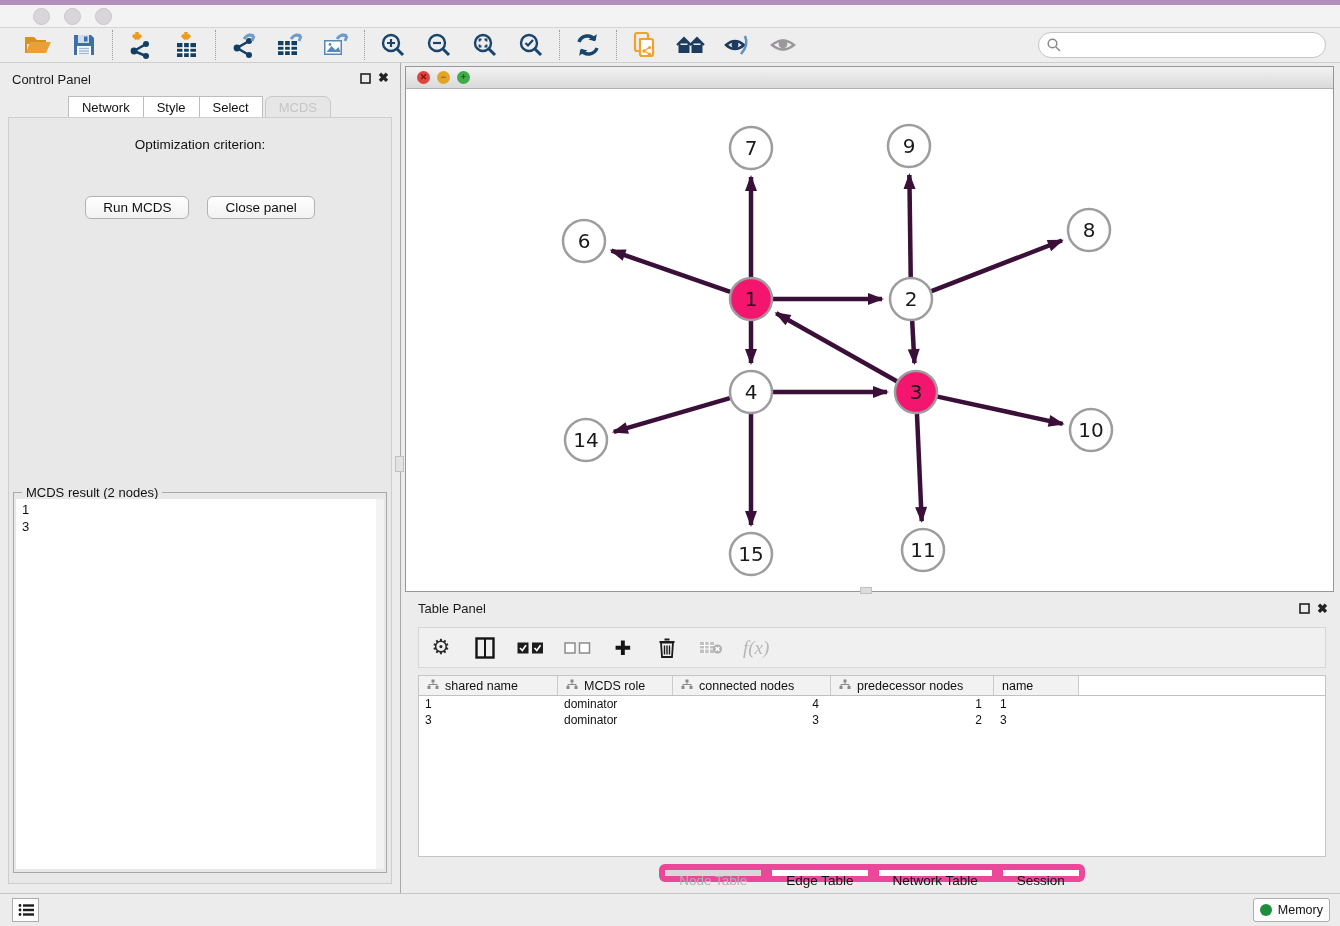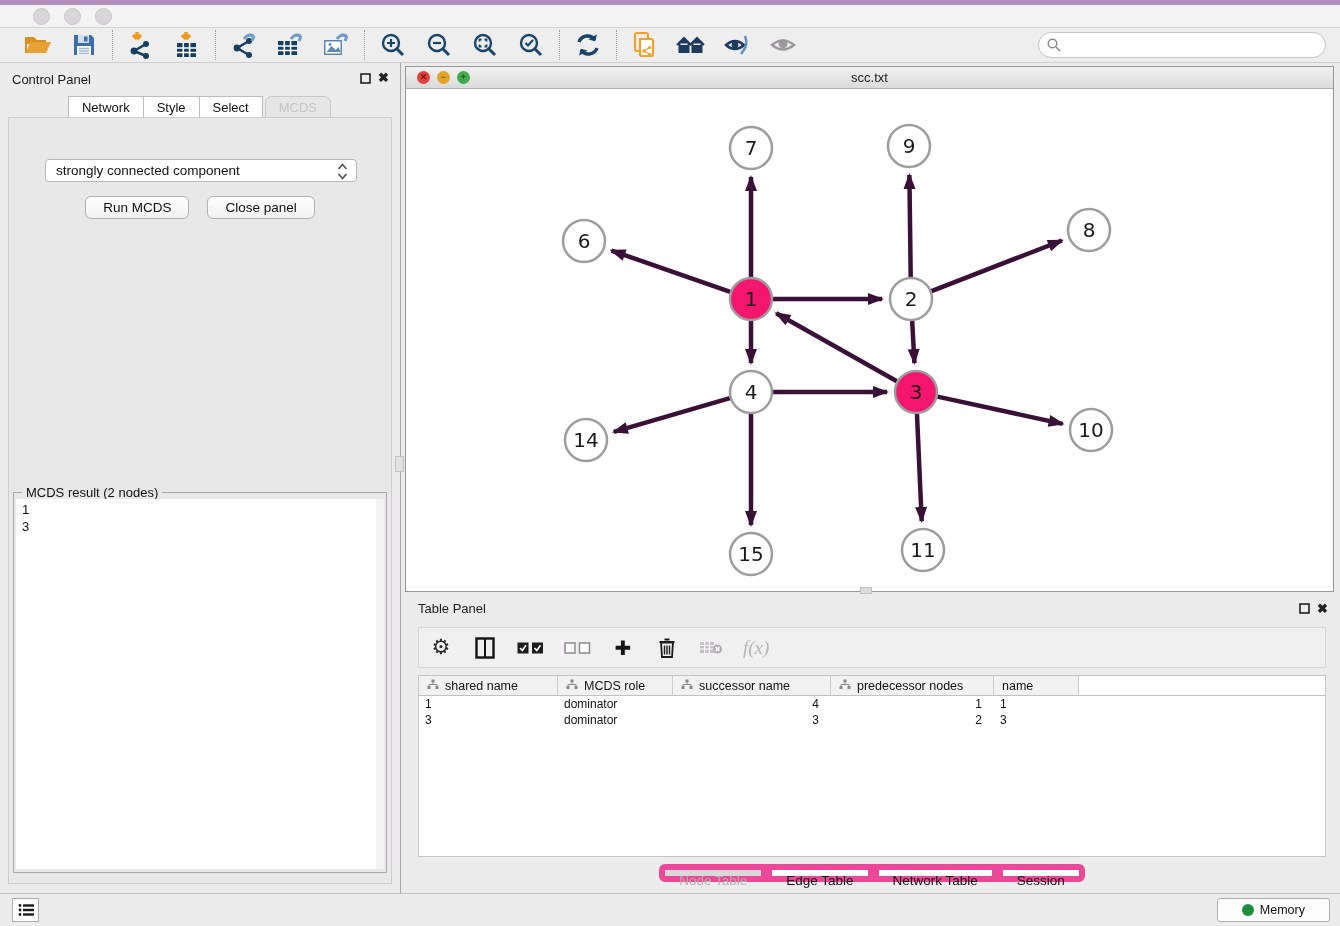--- a/index.html
+++ b/index.html
@@ -96,21 +96,21 @@
     border:6px solid #ec4899; margin-left:-1px; cursor:pointer; color:#111; }
   .bt-tab:first-child { border-radius:6px 0 0 6px; }
   .bt-tab:last-child { border-radius:0 6px 6px 0; }
   .bt-tab.active { background:#d9d8d9; color:#b2b0b2; }
 
   
   .statusbar { position:absolute; left:0; top:893px; width:1340px; height:33px;
     background:#ececec; border-top:1px solid #c6c4c6; }
   .list-btn { position:absolute; left:12px; top:4px; width:27px; height:24px;
     background:#fdfdfd; border:1px solid #aeacae; display:flex; align-items:center; justify-content:center; cursor:pointer; }
-  .mem-btn { position:absolute; right:10px; top:4px; height:24px; padding:0 24px;
+  .mem-btn { position:absolute; right:10px; top:4px; height:24px; padding:0 6px;
     background:#fdfdfd; border:1px solid #aeacae; border-radius:3px;
     display:flex; align-items:center; gap:6px; font-size:12.5px; color:#111; cursor:pointer; }
   .mem-dot { width:12px; height:12px; border-radius:50%; background:#1e8e3e; }
 </style>
 </head>
 <body>
 
 <div class="mac-accent"></div>
 <div class="mac-titlebar">
   <span class="mac-dot" style="left:33px"></span>
@@ -278,49 +278,40 @@
   </span>
   <span class="panel-close" style="left:378px;">✖</span>
 </div>
 <div class="cp-tabs" id="cp-tabs">
     <div class="cp-tab">Network</div>
     <div class="cp-tab">Style</div>
     <div class="cp-tab">Select</div>
     <div class="cp-tab active">MCDS</div>
   </div>
 <div class="cp-body">
-  <div class="opt-select">
-    <span>strongly connected component</span>
-    <span class="opt-stepper">
-      <svg width="11" height="17" viewBox="0 0 11 17">
-        <path d="M1.5 6 L5.5 1.5 L9.5 6" fill="none" stroke="#555" stroke-width="1.8"></path>
-        <path d="M1.5 11 L5.5 15.5 L9.5 11" fill="none" stroke="#555" stroke-width="1.8"></path>
-      </svg>
-    </span>
-  </div>
+  <div class="opt-label">Optimization criterion:</div>
   <div class="cp-buttons">
     <button class="btn">Run MCDS</button>
     <button class="btn">Close panel</button>
   </div>
   <div class="mcds-box">
     <span class="mcds-legend">MCDS result (2 nodes)</span>
     <div class="mcds-text" id="mcds-text">1
 3</div>
     <div class="mcds-scroll"></div>
   </div>
 </div>
 <div class="vsplit"></div>
 <div class="vgrip"></div>
 
 <div class="netwin">
   <div class="netwin-titlebar">
     <span class="tl" style="left:11px; background:#e0443e; color:#7c100b;">✕</span>
     <span class="tl" style="left:31px; background:#e3a42a; color:#8a5e0a;">−</span>
     <span class="tl" style="left:51px; background:#41ab49; color:#19641f;">+</span>
-    <span class="netwin-title">scc.txt</span>
   </div>
   <svg class="net-canvas" id="graph-svg" viewBox="0 0 927 502">
       <defs>
         <marker id="arrow" markerUnits="userSpaceOnUse" markerWidth="18" markerHeight="14" refX="15" refY="7" orient="auto">
           <path d="M1,1 L17,7 L1,13 Z" fill="#3a1038"></path>
         </marker>
       </defs>
       <line x1="345" y1="188" x2="345" y2="88" stroke="#3a1038" stroke-width="4.5" marker-end="url(#arrow)"></line>
       <line x1="324.21771501310434" y1="202.78220042371288" x2="205.39483020999884" y2="161.5143721687421" stroke="#3a1038" stroke-width="4.5" marker-end="url(#arrow)"></line>
       <line x1="367" y1="210" x2="476" y2="210" stroke="#3a1038" stroke-width="4.5" marker-end="url(#arrow)"></line>
@@ -437,21 +428,21 @@
           </svg></span>
         <span>MCDS role</span>
       </div>
       <div class="tbl-th" style="width: 158px;">
         <span><svg width="12" height="11" viewBox="0 0 12 11">
             <rect x="4.5" y="0.5" width="3" height="3" fill="#8a888a"></rect>
             <rect x="0.5" y="7" width="3" height="3" fill="#8a888a"></rect>
             <rect x="8.5" y="7" width="3" height="3" fill="#8a888a"></rect>
             <path d="M6 3.5 v2 M2 7 v-1.5 h8 V7" fill="none" stroke="#8a888a" stroke-width="1"></path>
           </svg></span>
-        <span>successor name</span>
+        <span>connected nodes</span>
       </div>
       <div class="tbl-th" style="width: 163px;">
         <span><svg width="12" height="11" viewBox="0 0 12 11">
             <rect x="4.5" y="0.5" width="3" height="3" fill="#8a888a"></rect>
             <rect x="0.5" y="7" width="3" height="3" fill="#8a888a"></rect>
             <rect x="8.5" y="7" width="3" height="3" fill="#8a888a"></rect>
             <path d="M6 3.5 v2 M2 7 v-1.5 h8 V7" fill="none" stroke="#8a888a" stroke-width="1"></path>
           </svg></span>
         <span>predecessor nodes</span>
       </div>

